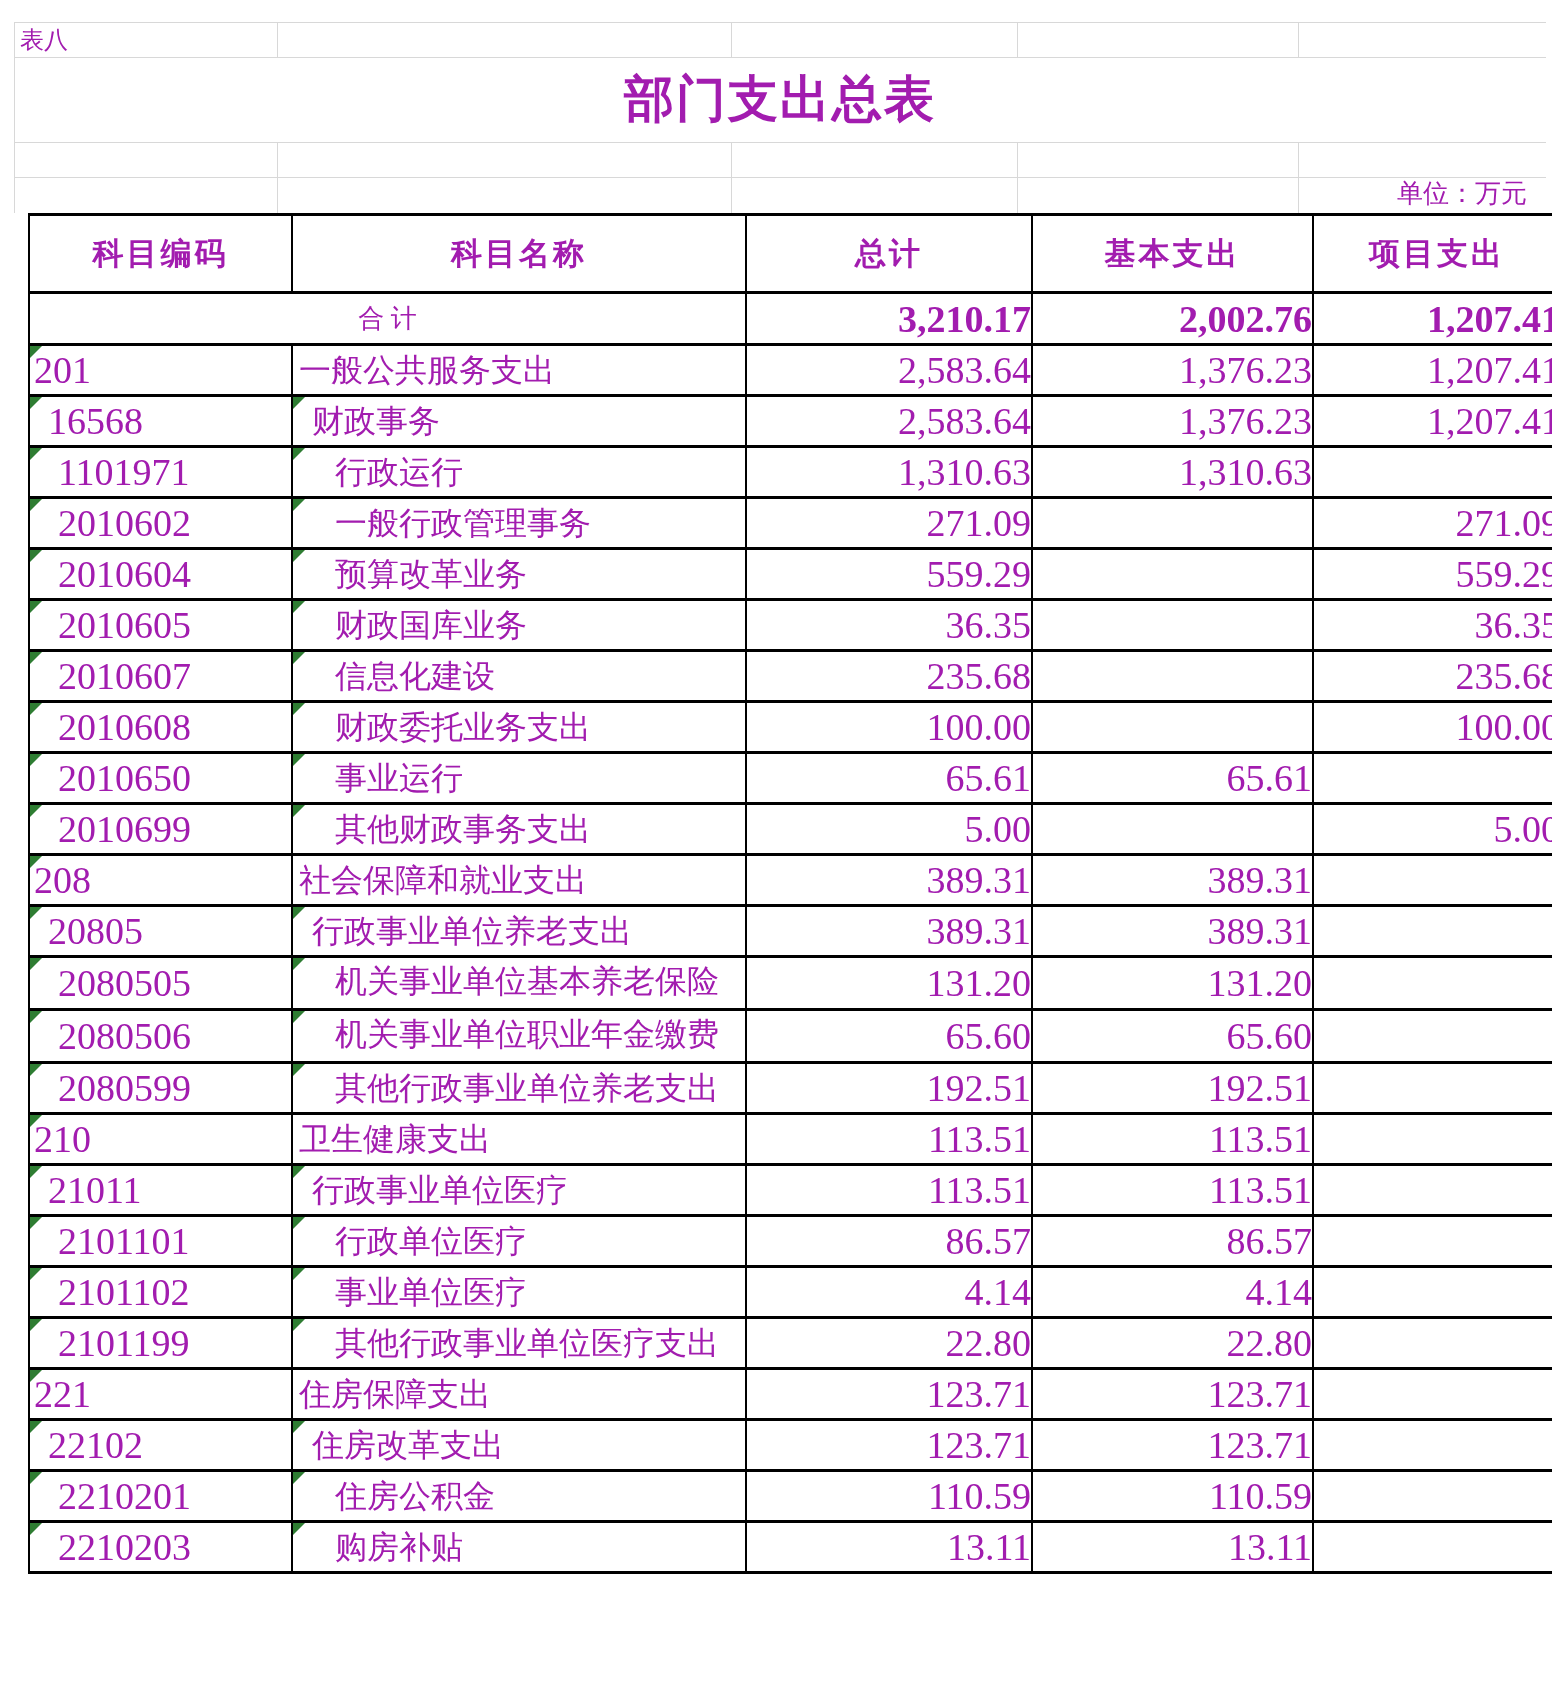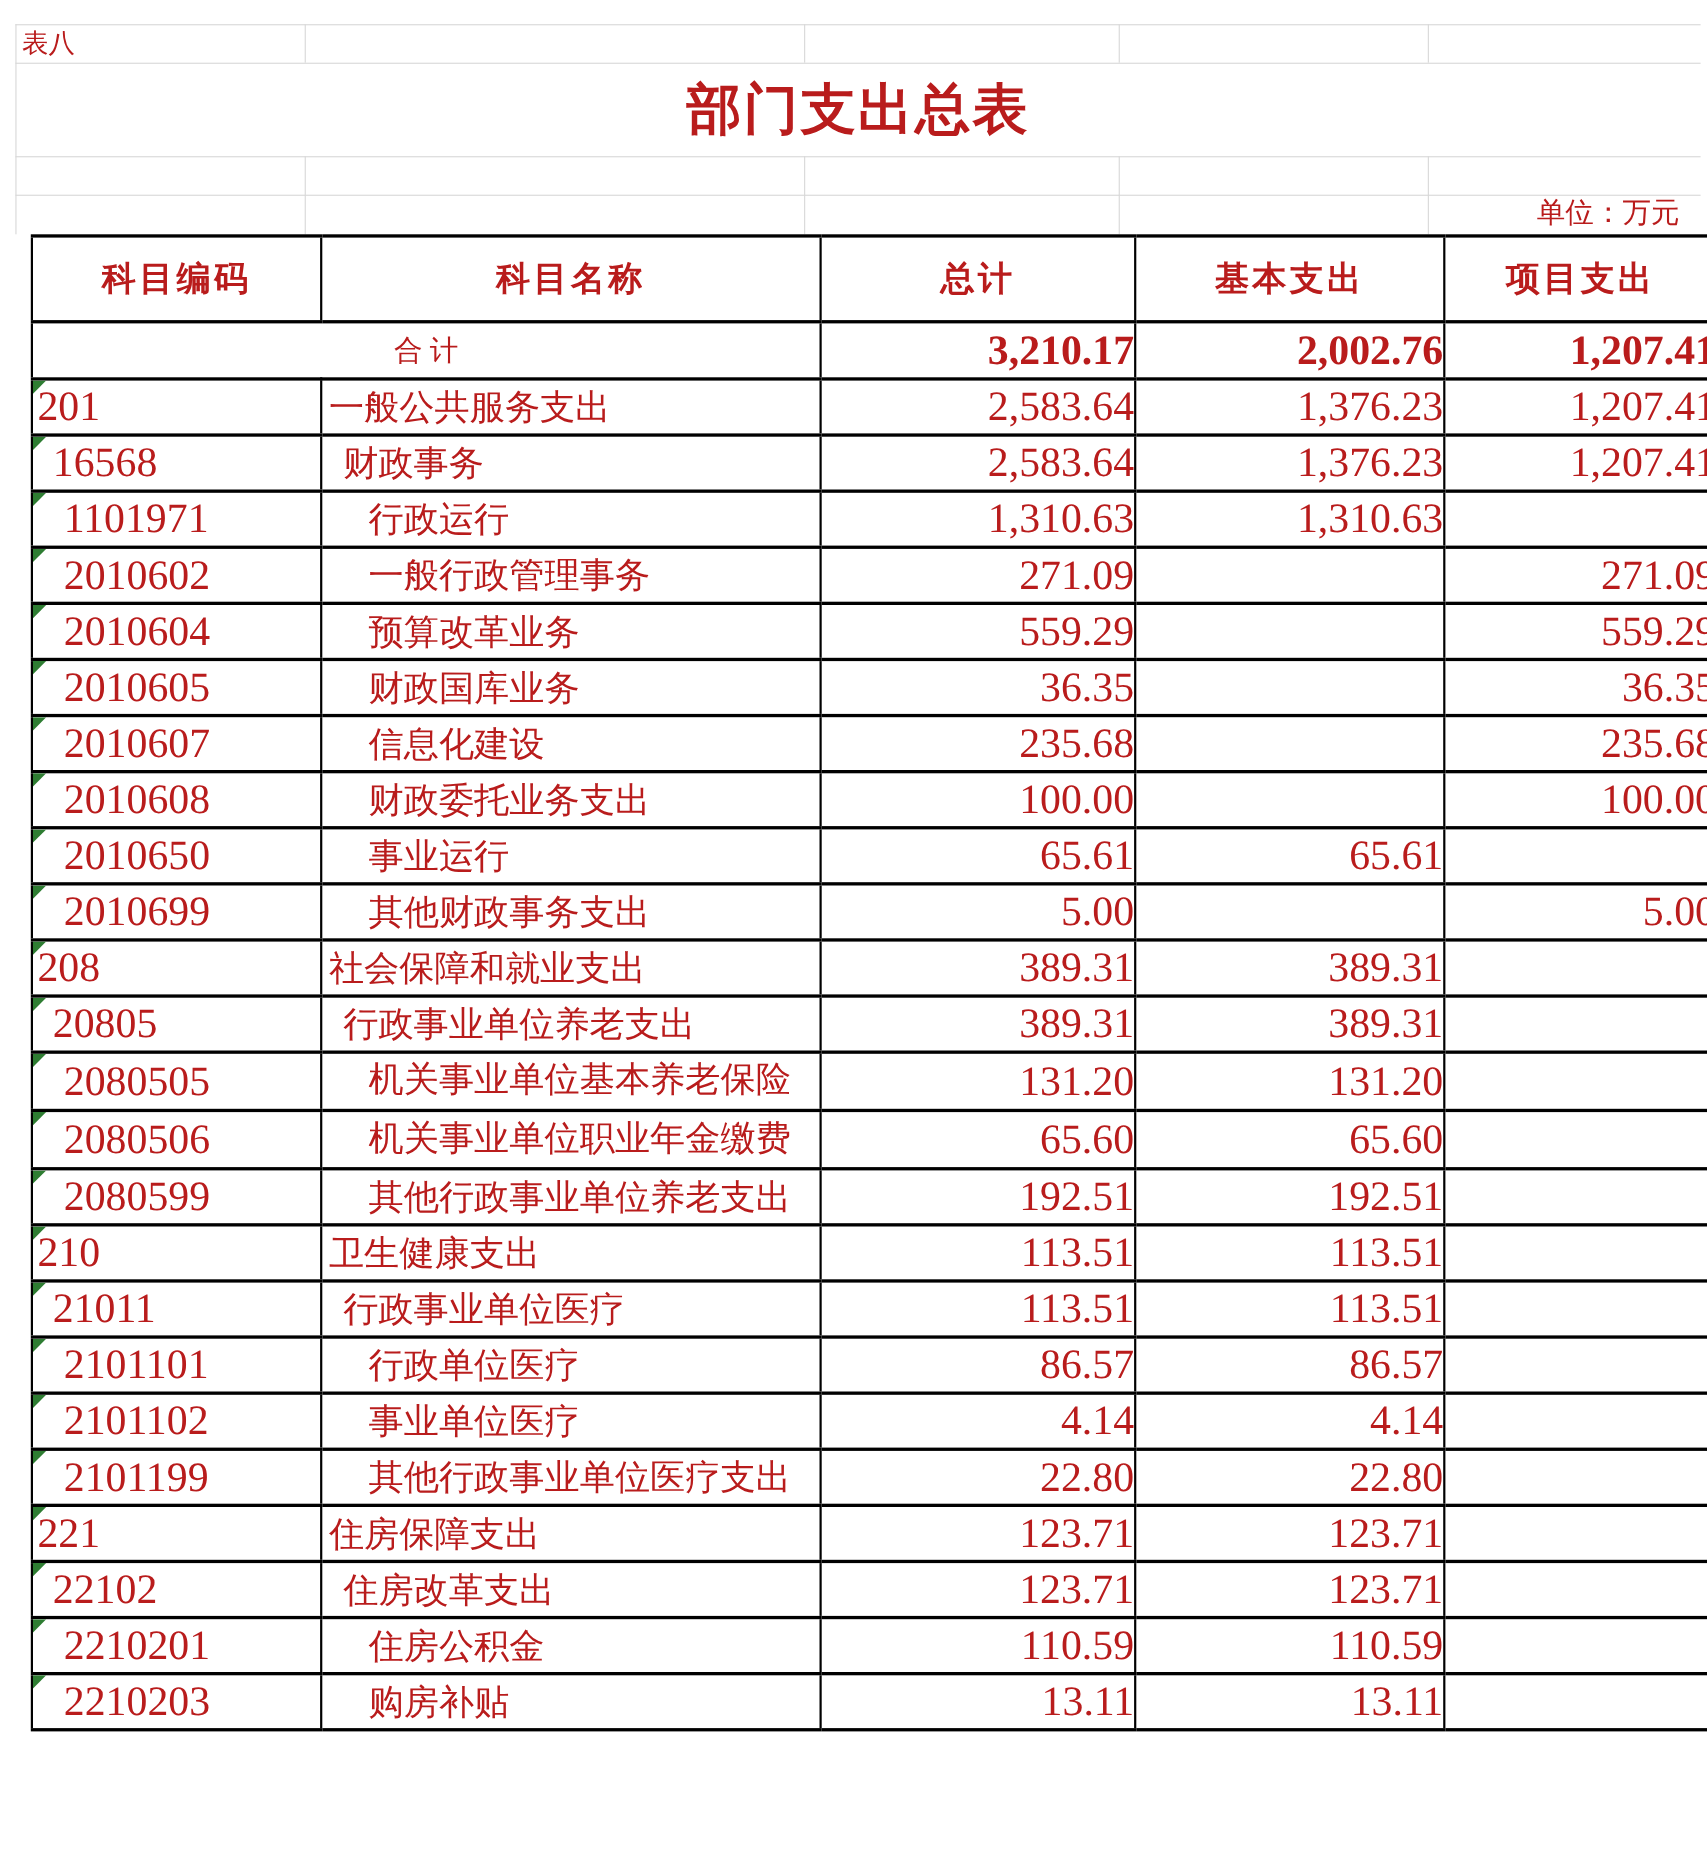--- a/index.html
+++ b/index.html
@@ -1,21 +1,21 @@
 <!DOCTYPE html>
 <html><head>
 <meta charset="utf-8">
 <style>
   html,body{margin:0;padding:0;background:#ffffff;}
   .sheet{
     position:relative;
     width:1552px;height:1700px;
     background:#ffffff;
     font-family:"Liberation Serif","DejaVu Serif",serif;
-    color:#b91c1c;
+    color:#a21caf;
     overflow:hidden;
   }
   
   .gl{position:absolute;background:#d8d8d8;}
   .gl.h{height:1px;}
   .gl.v{width:1px;}
 
   .corner-label{
     position:absolute;left:20px;top:24px;width:250px;height:33px;
     font-size:24px;line-height:33px;text-align:left;
@@ -58,21 +58,20 @@
   tr.data-row{height:50px;}
   td.code{
     position:relative;
     font-size:38px;line-height:48px;
     white-space:nowrap;
   }
   td.name{
     position:relative;
     font-size:32px;line-height:48px;
     white-space:nowrap;
-    border-radius:20px;
   }
   .name-text{overflow:hidden;}
   td.num{
     font-size:38px;text-align:right;padding-right:7px;
     white-space:nowrap;
   }
   tr.total-row td.num{font-weight:bold;}
   tr.l0 td.code{padding-left:4px;}
   tr.l1 td.code{padding-left:18px;}
   tr.l2 td.code{padding-left:28px;}

